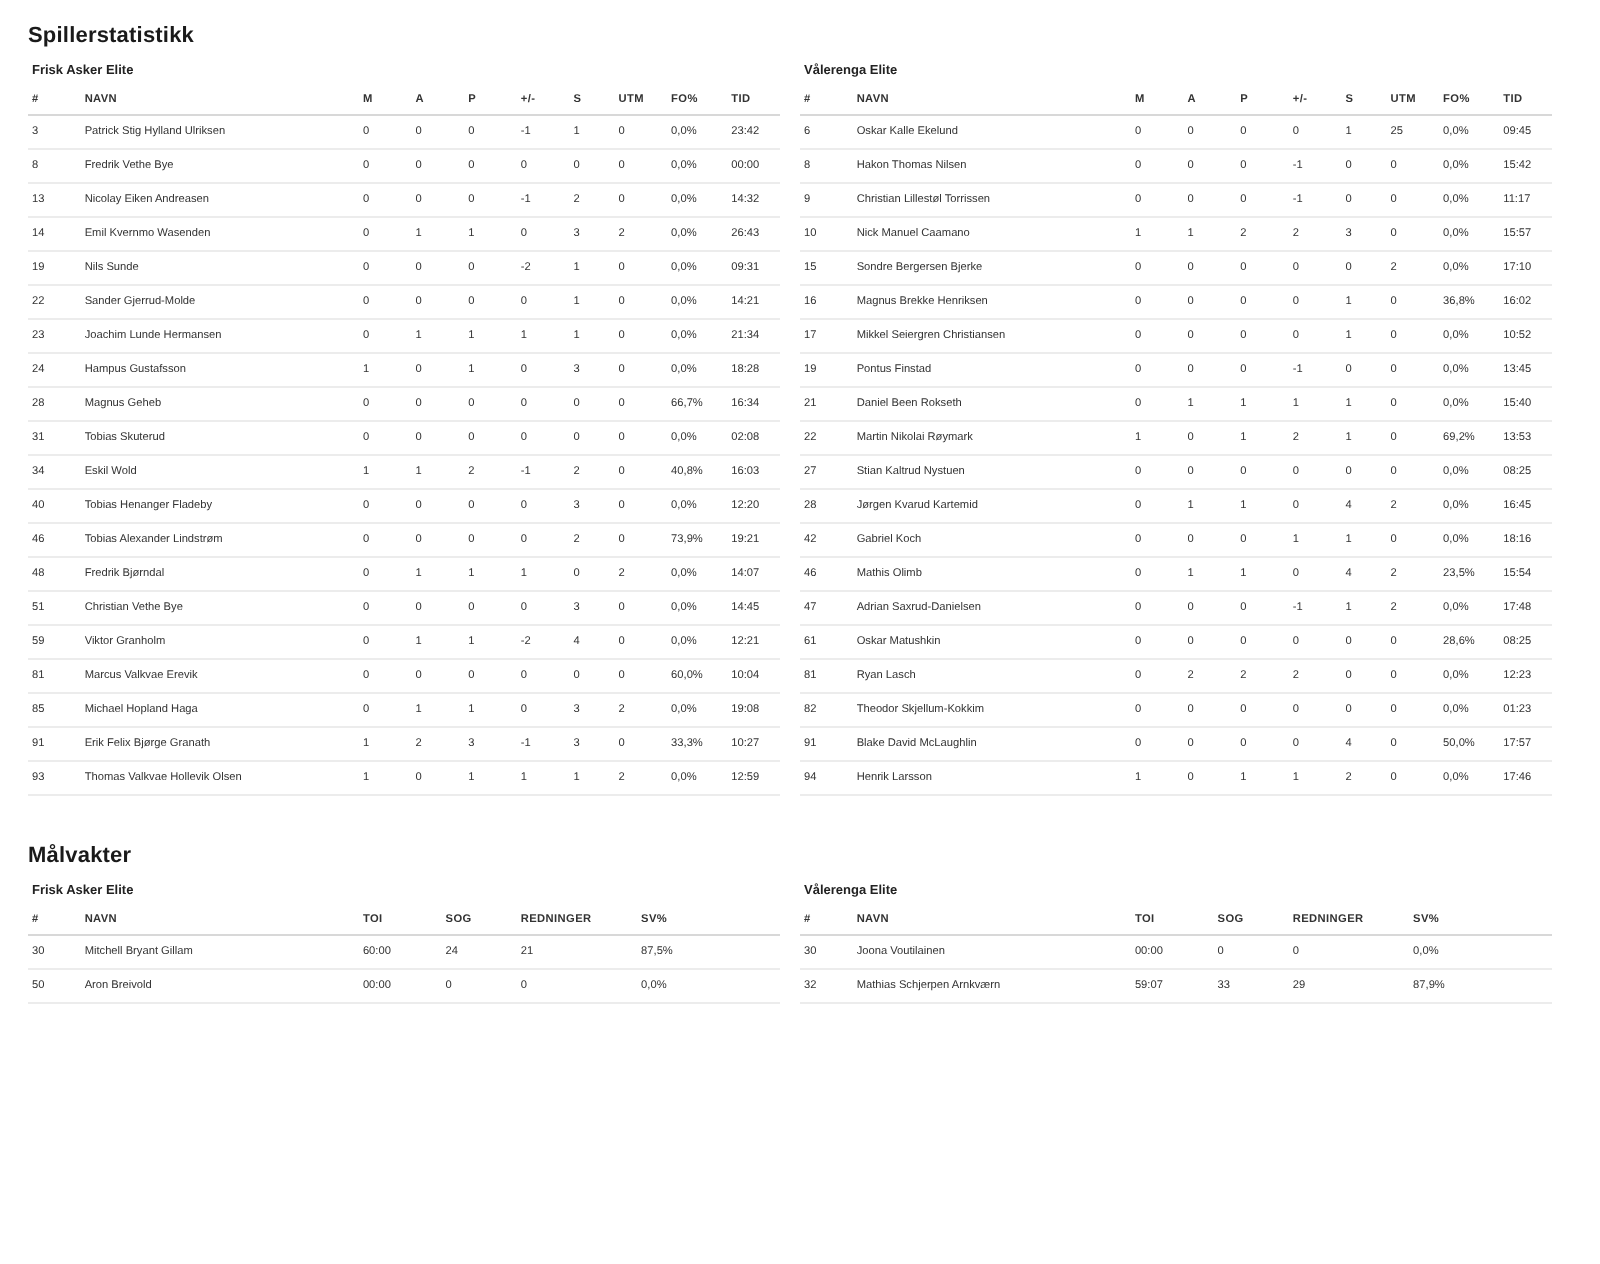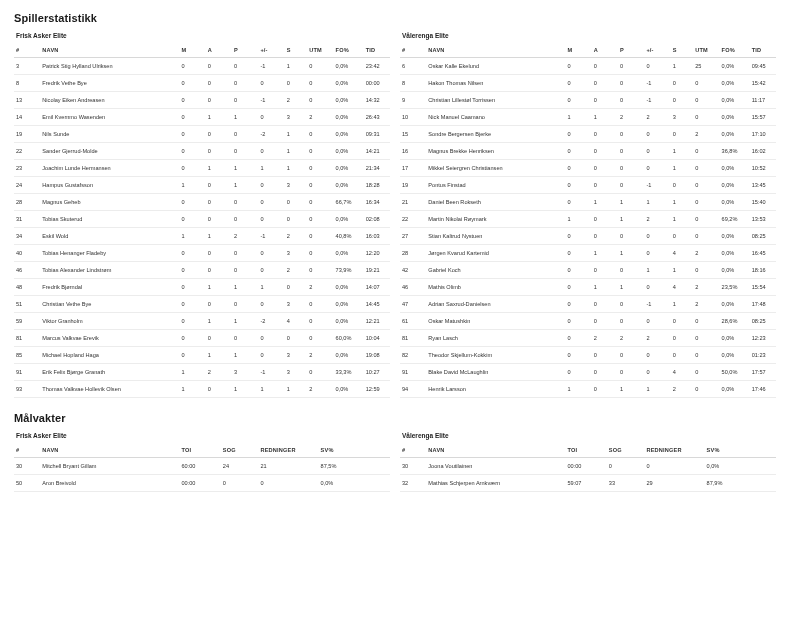--- a/index.html
+++ b/index.html
@@ -78,21 +78,21 @@
 
   
   .goalies col.g-num   { width: 7%;  }
   .goalies col.g-name  { width: 37%; }
   .goalies col.g-toi   { width: 11%; }
   .goalies col.g-sog   { width: 10%; }
   .goalies col.g-red   { width: 16%; }
   .goalies col.g-sv    { width: 10%; }
   .goalies col.g-pad   { width: 9%;  }
 
-  .mt-big { margin-top: 14px; }
+  .mt-big { margin-top: 24px; }
 </style>
 </head>
 <body>
 
 <div class="page">
 
   <h2 class="section-title">Spillerstatistikk</h2>
 
   <div class="columns">
 

